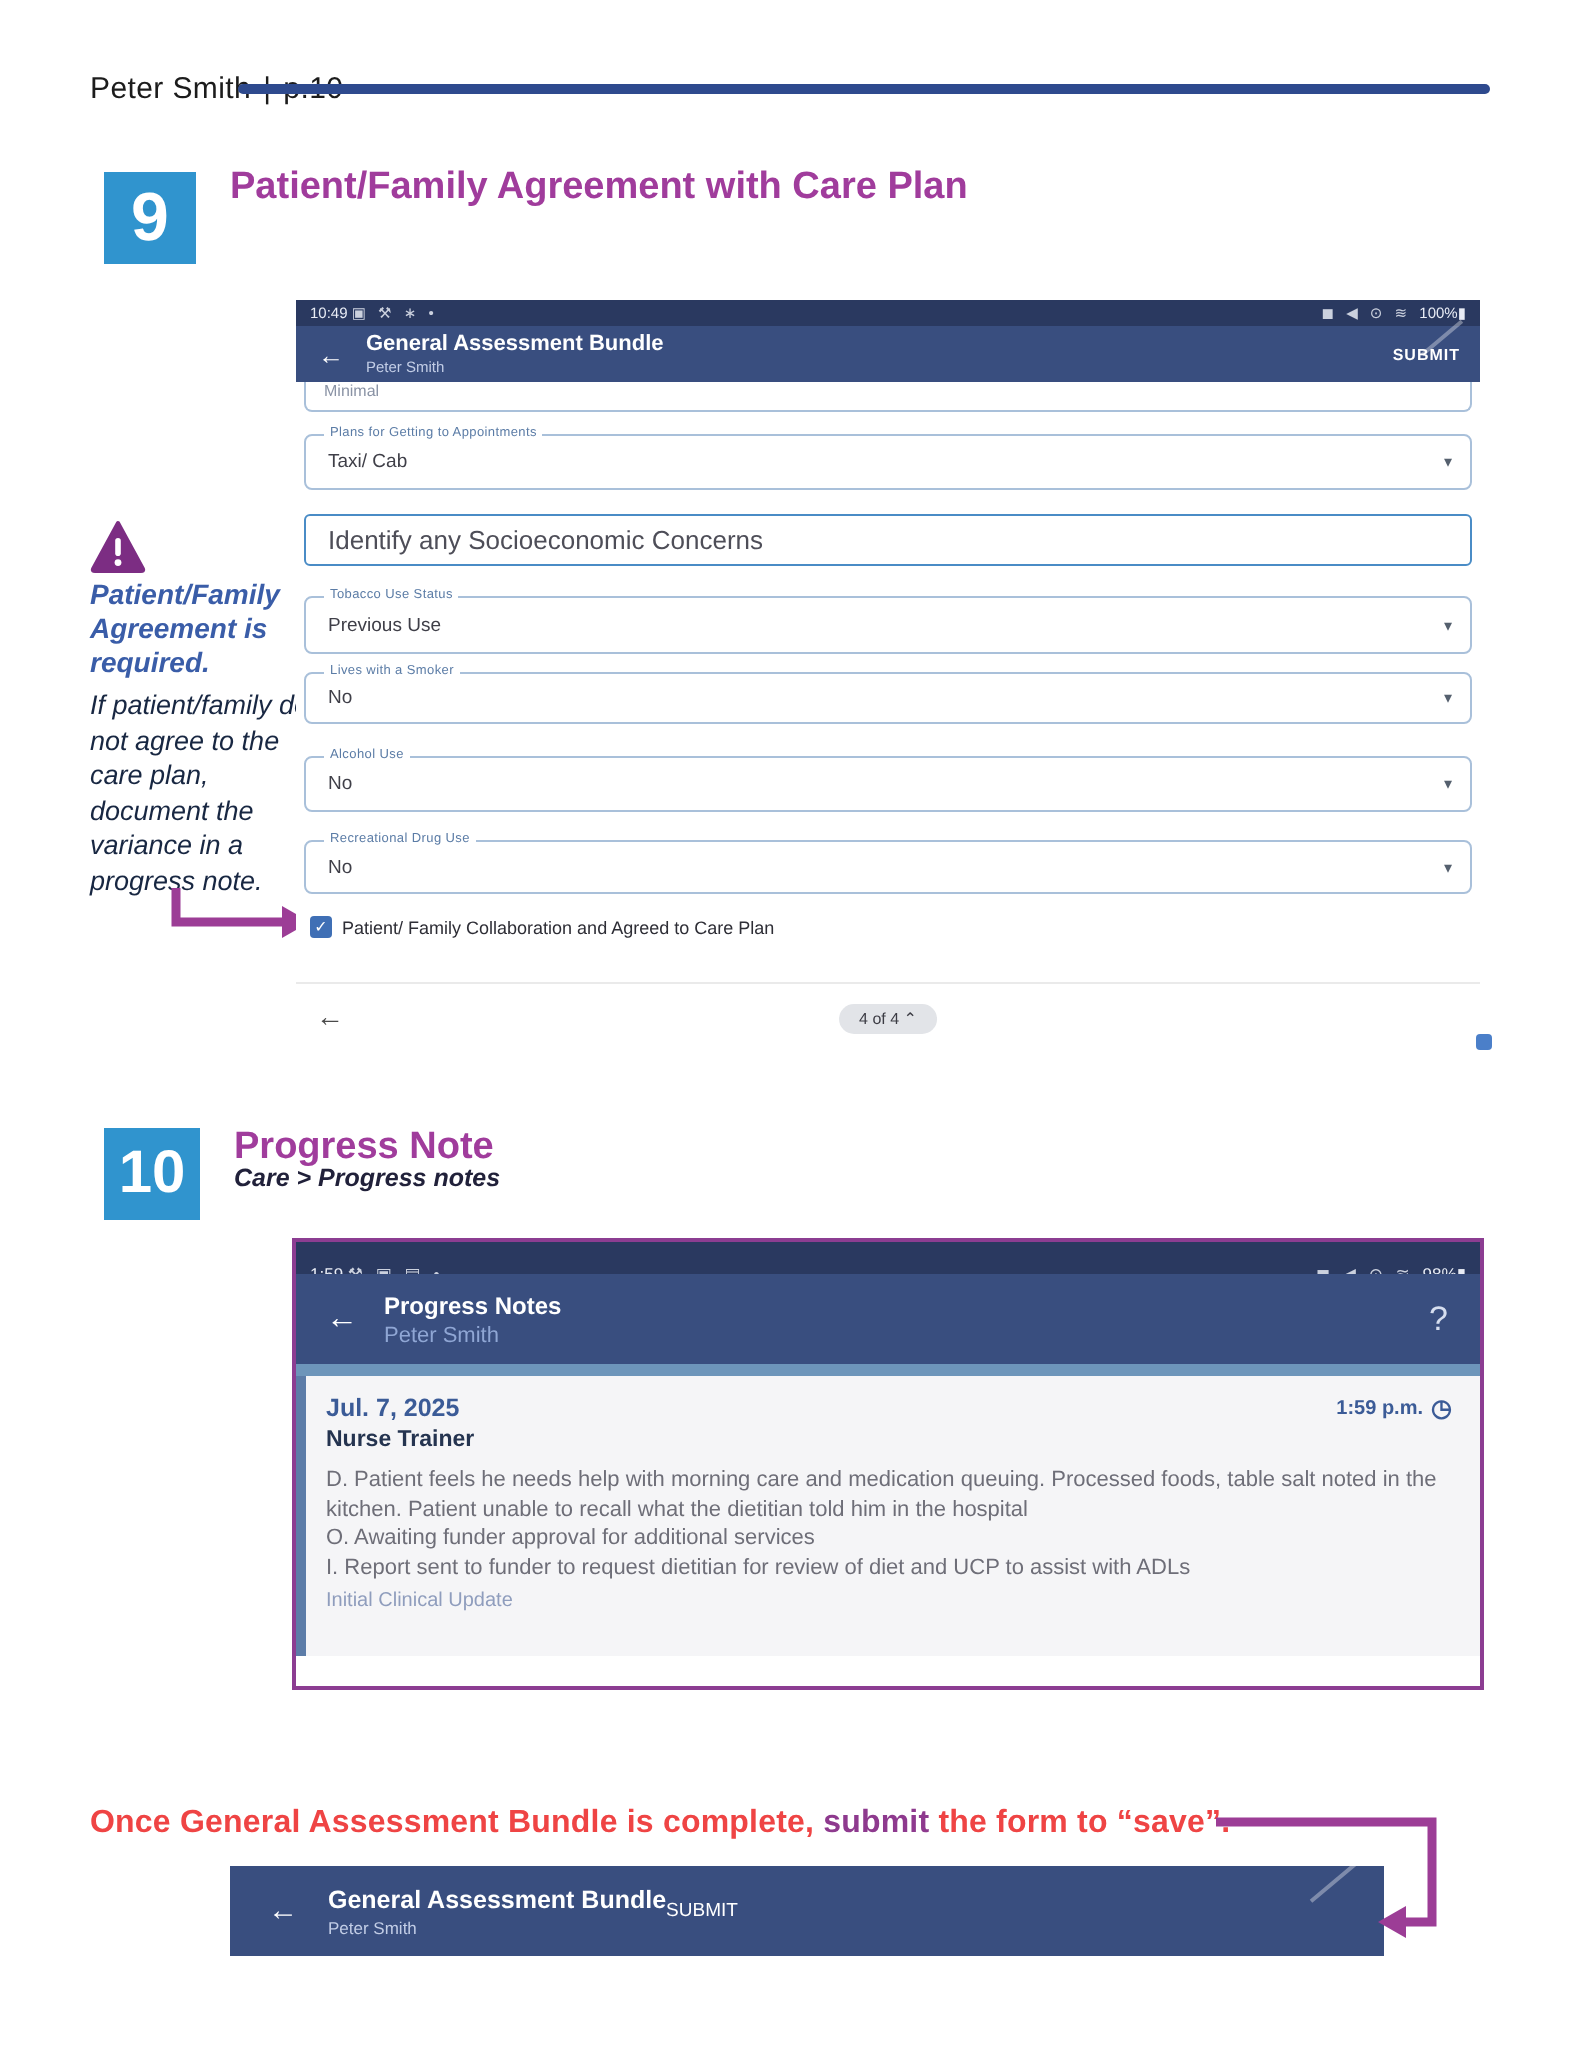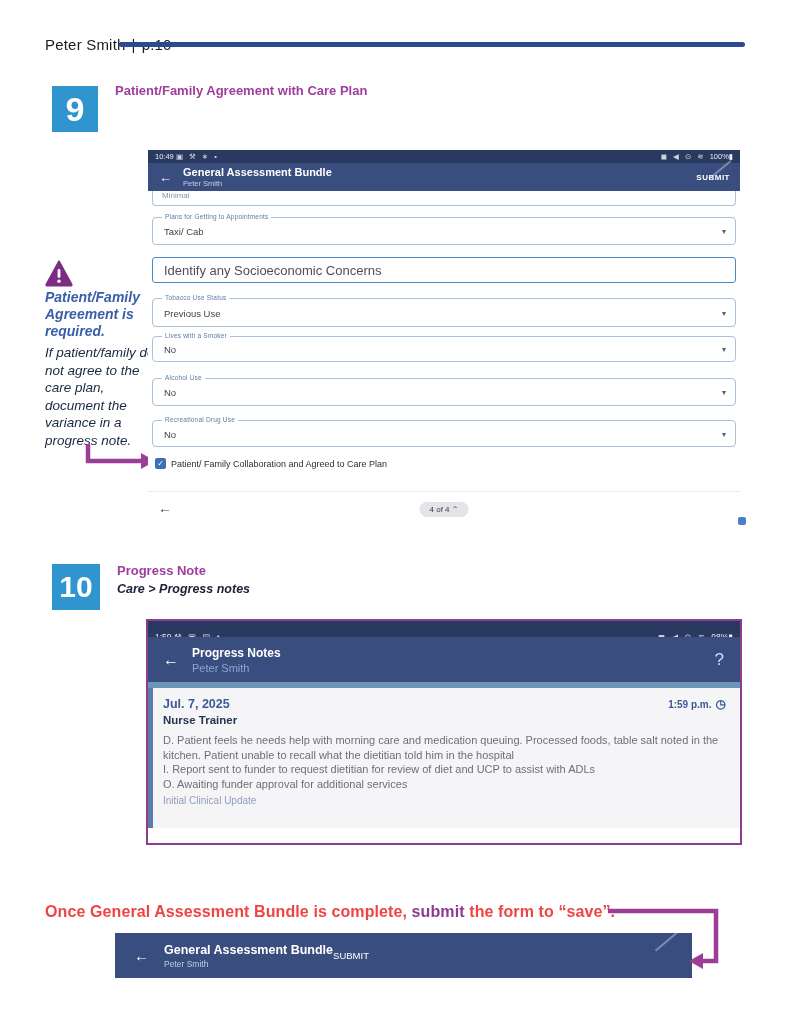--- a/index.html
+++ b/index.html
@@ -11,21 +11,21 @@
   }
   
   .doc-header { position:absolute; left:45px; top:36px; font-size:15px; color:#1c1c1c; letter-spacing:.2px; }
   .doc-header span { margin-right:6px; }
   .doc-rule { position:absolute; left:119px; top:42px; width:626px; height:5px; background:#2e4a8e; border-radius:3px; }
 
   
   .step-box { position:absolute; background:#3094ce; color:#fff; font-weight:bold; display:flex; align-items:center; justify-content:center; }
   .step9-box { left:52px; top:86px; width:46px; height:46px; font-size:34px; }
   .step10-box { left:52px; top:564px; width:48px; height:46px; font-size:30px; }
-  .step-title { position:absolute; color:#a03c9c; font-weight:bold; font-size:13px; }
+  .step-title { position:absolute; color:#a03c9c; font-weight:bold; font-size:19px; }
   .step9-title { left:115px; top:83px; }
   .step10-title { left:117px; top:563px; }
   .step-crumb { position:absolute; font-style:italic; font-weight:bold; font-size:12.5px; color:#21213a; }
   .step9-crumb { left:115px; top:102px; width:640px; }
   .step10-crumb { left:117px; top:582px; }
 
   
   .warn-icon { position:absolute; left:45px; top:260px; width:28px; height:27px; }
   .warn-head { position:absolute; left:45px; top:289px; width:114px; font-size:14px; line-height:17px; font-weight:bold; font-style:italic; color:#3a5da8; }
   .warn-body { position:absolute; left:45px; top:344px; width:116px; font-size:13.5px; line-height:17.5px; font-style:italic; color:#182742; font-weight:500; }
@@ -213,22 +213,22 @@
       <div class="note-row1">
         <span class="note-date">Jul. 7, 2025</span>
         <span class="note-time">
             <span>1:59 p.m.</span>
             <span class="clock-ic">◷</span>
           </span>
       </div>
       <div class="note-author">Nurse Trainer</div>
       <div class="note-body">
         <div>D. Patient feels he needs help with morning care and medication queuing. Processed foods, table salt noted in the kitchen. Patient unable to recall what the dietitian told him in the hospital</div>
+        <div>O. Awaiting funder approval for additional services</div>
         <div>I. Report sent to funder to request dietitian for review of diet and UCP to assist with ADLs</div>
-        <div>O. Awaiting funder approval for additional services</div>
       </div>
       <div class="note-tag">Initial Clinical Update</div>
     </div>
   </div>
 
   <div class="footer-line">
     <span class="blue">Once General Assessment Bundle is complete, </span><span class="purple">submit</span><span class="blue"> the form to “save”.</span>
   </div>
 
   <svg class="footer-arrow" width="122" height="70" viewBox="0 0 122 70">

